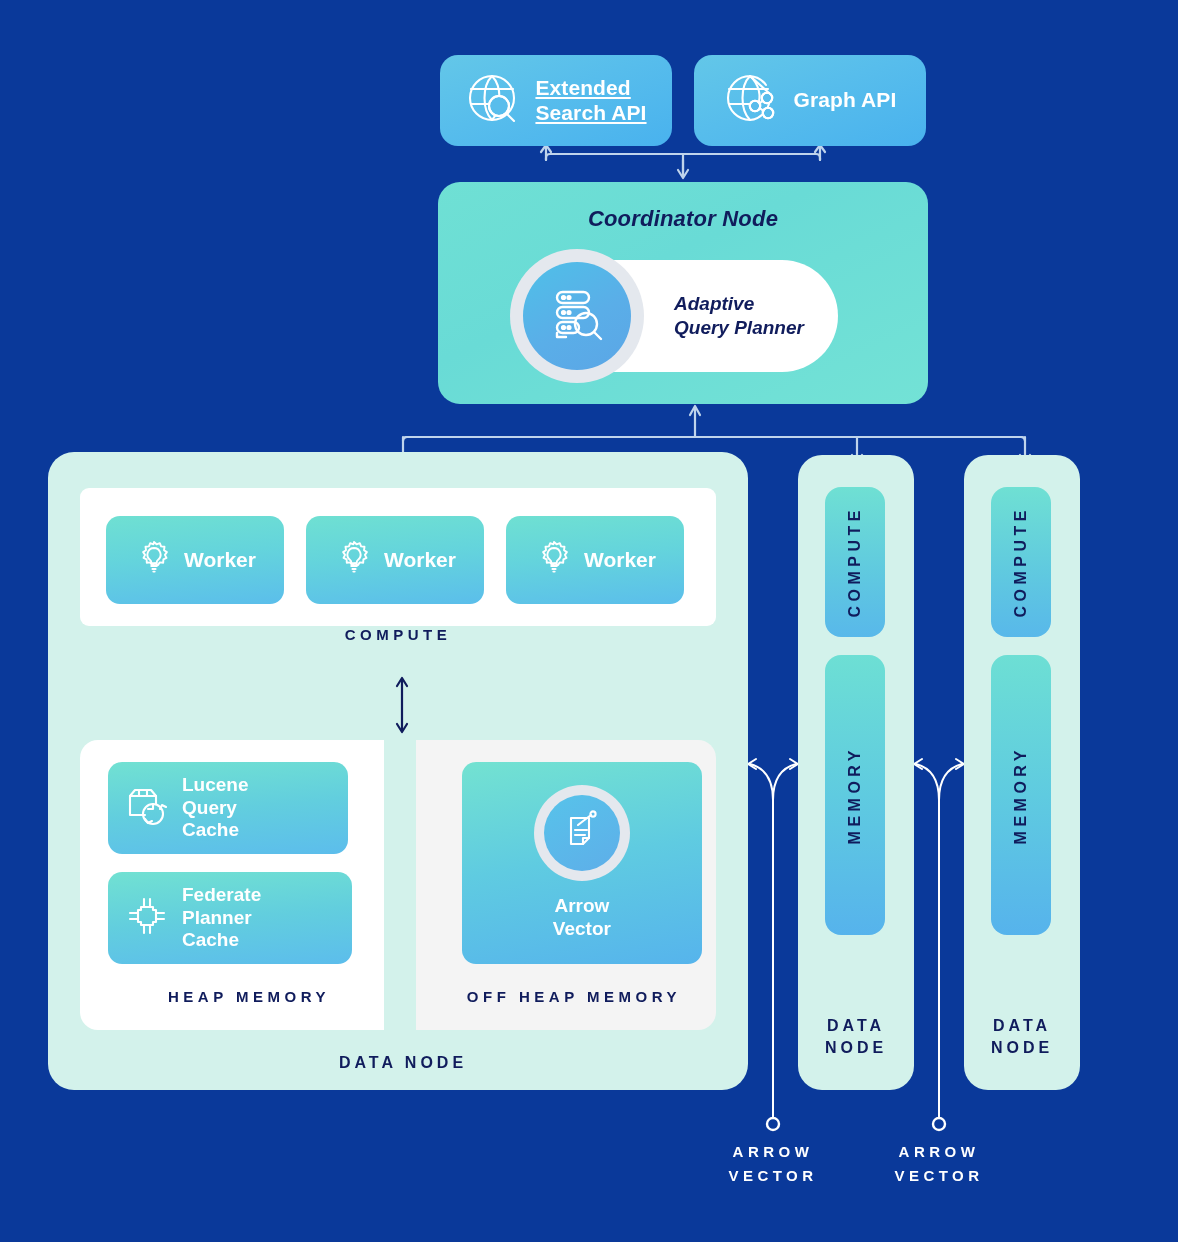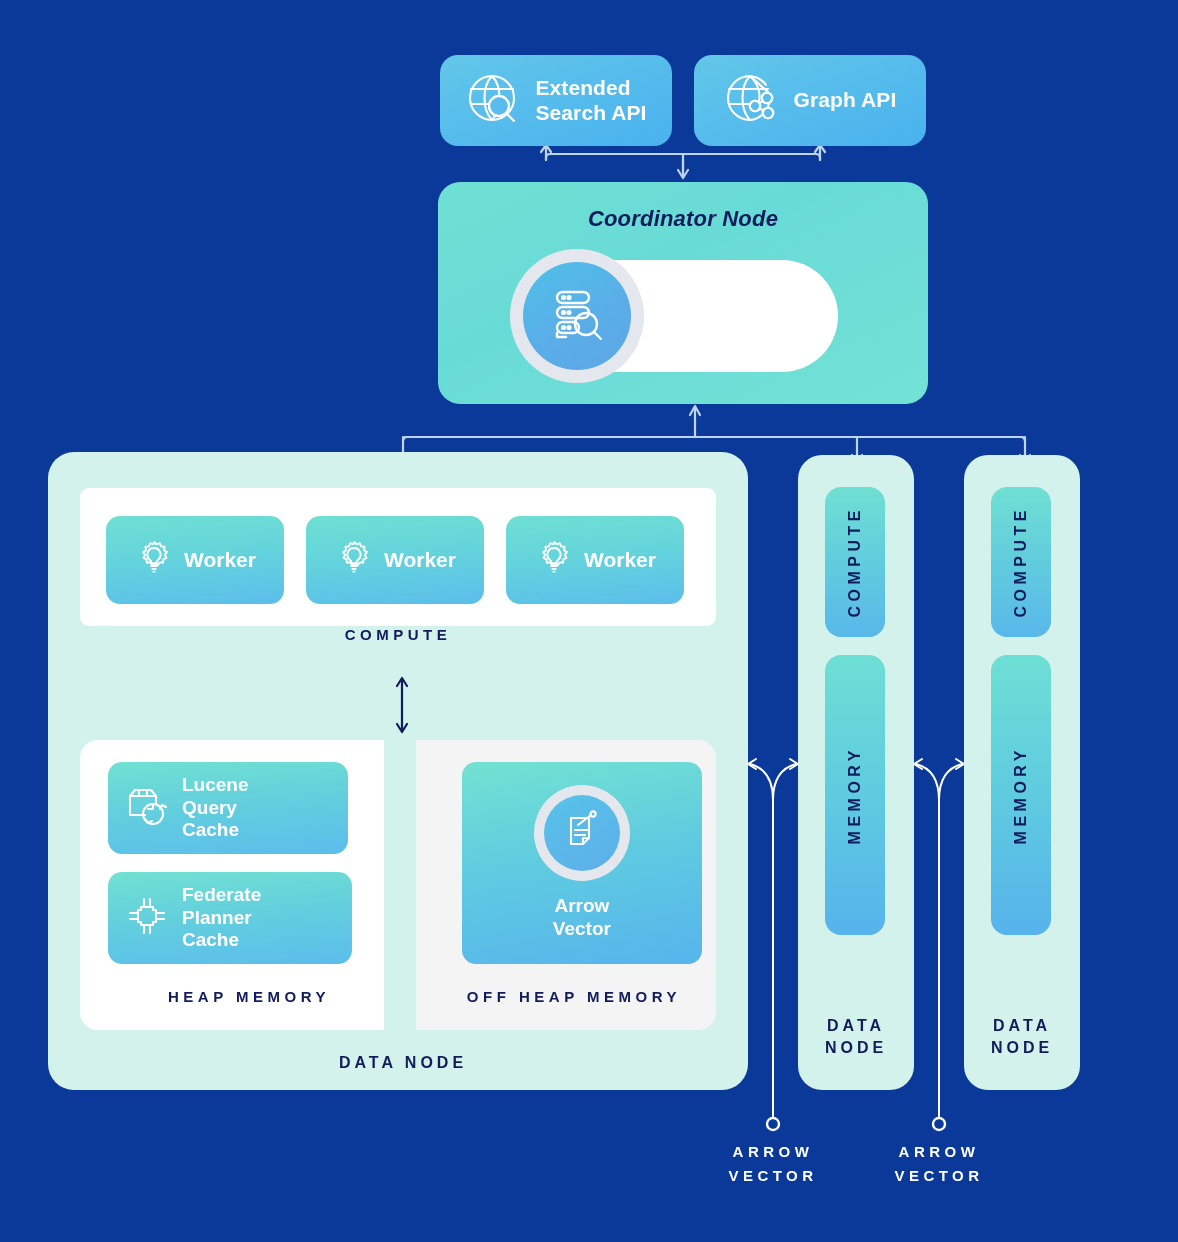--- a/index.html
+++ b/index.html
@@ -191,21 +191,21 @@
   <svg class="conn" style="left:0; top:0; width:1178px; height:1242px;">
     <g fill="none" stroke="#FFFFFF" stroke-width="2" stroke-linecap="round" stroke-linejoin="round">
       <path d="M939,1120 L939,800 Q939,770 916,764"></path>
       <path d="M939,800 Q939,770 962,764"></path>
       <path d="M922,759 L914,764 L922,769"></path>
       <path d="M956,759 L964,764 L956,769"></path>
     </g>
     <circle cx="939" cy="1124" r="6" fill="#0A399A" stroke="#FFFFFF" stroke-width="2.4"></circle>
   </svg>
 
-  <div class="abs api-box" style="left:440px; top:55px; width:232px; height:91px;">
+  <div class="abs api-box" style="left:440px; top:55px; width:232px; height:91px;text-decoration:underline;">
     <span class="api-icon">
       <svg width="56" height="56" viewBox="0 0 56 56" fill="none" stroke="#fff" stroke-width="2.1" stroke-linecap="round" stroke-linejoin="round">
         <path d="M27 5 A22 22 0 0 1 27 49 A22 22 0 0 1 27 5 Z"></path>
         <path d="M27 5 C17 15 17 39 27 49"></path>
         <path d="M27 5 C37 15 37 39 27 49"></path>
         <path d="M6 18 H48"></path>
         <path d="M6 33 H30"></path>
         <circle cx="34" cy="35" r="10" fill="#58BDEC"></circle>
         <circle cx="34" cy="35" r="10"></circle>
         <path d="M41.5 42.5 L49 50"></path>
@@ -256,20 +256,23 @@
               <circle cx="23" cy="29.5" r="1.4" fill="#fff"></circle>
               <circle cx="17.5" cy="44.5" r="1.4" fill="#fff"></circle>
               <circle cx="23" cy="44.5" r="1.4" fill="#fff"></circle>
               <path d="M11 50 L11 54 H20"></path>
               <circle cx="40" cy="41" r="11"></circle>
               <path d="M48 49 L55 56"></path>
             </svg>
           </span>
         </div>
       </div>
+      <div class="pill-text">
+        <span>Adaptive</span><br><span>Query Planner</span>
+      </div>
     </div>
   </div>
 
   <div class="abs dn-outer" style="left:48px; top:452px; width:700px; height:638px;">
 
     <div class="abs panel-white" style="left:32px; top:36px; width:636px; height:138px;border-radius:9px;">
       <div class="abs" style="left:26px; top:28px; display:flex; gap:22px;">
         <div class="worker" style="width:178px; height:88px;">
           <span>
             <svg width="40" height="40" viewBox="0 0 40 40" fill="none" stroke="#fff" stroke-width="1.9" stroke-linecap="round" stroke-linejoin="round">

